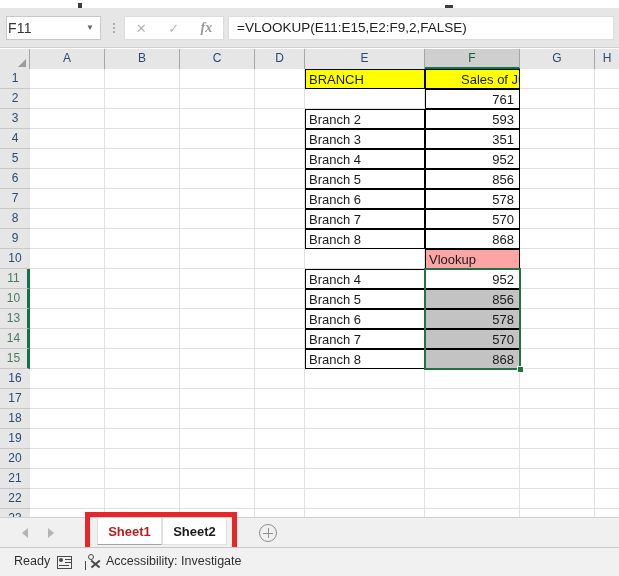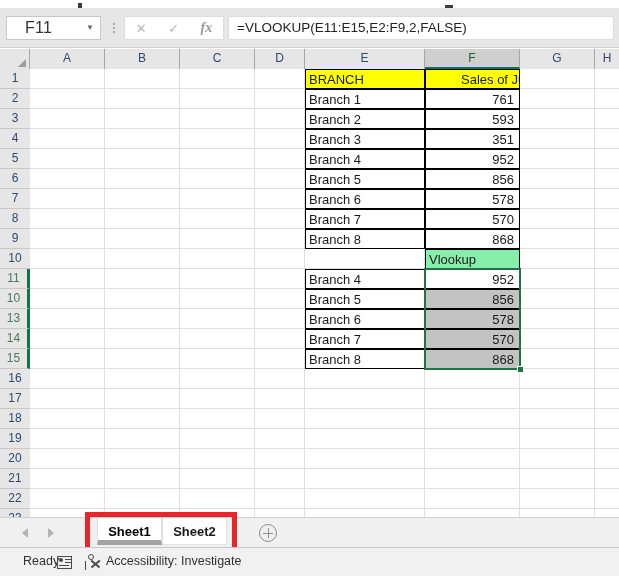--- a/index.html
+++ b/index.html
@@ -27,21 +27,21 @@
     position: absolute; left: 0; top: 8px; width: 619px; height: 40px;
     background: #e6e6e6;
     border-bottom: 1px solid #d0d0d0;
   }
   #name-box {
     position: absolute; left: 6px; top: 8px; width: 95px; height: 24px;
     background: #ffffff; border: 1px solid #c8c8c8;
     display: flex; align-items: center;
   }
   #name-box .nb-text {
-    flex: 1; padding-left: 18px; font-size: 16px; color: #333;
+    flex: 1; padding-left: 1px; font-size: 14px; color: #333;
     font-family: "Liberation Sans", sans-serif; letter-spacing: .2px;
   }
   #name-box .nb-arrow {
     width: 20px; text-align: center; font-size: 8px; color: #666;
     line-height: 22px;
   }
   #nb-dots {
     position: absolute; left: 110px; top: 13px; width: 8px; height: 14px;
     display: flex; flex-direction: column; align-items: center;
     justify-content: space-between; padding: 2px 0;
@@ -109,21 +109,21 @@
   .gl-v { position: absolute; top: 0; width: 1px; height: 448px; background: #e0e0e0; }
 
   .cell {
     position: absolute; height: 20px; line-height: 19px;
     font-size: 13px; color: #1a1a1a; overflow: hidden; white-space: nowrap;
   }
   .cell .inner { padding: 0 3px; height: 20px; line-height: 19px; }
   .cell.right .inner { text-align: right; padding-right: 5px; }
   .cell.bordered { border: 1px solid #000000; }
   .cell.yellow { background: #ffff00; }
-  .cell.blue   { background: #86efac; }
+  .cell.blue   { background: #fca5a5; }
   .cell.graysel { background: #c3c3c3; }
   .cell.whitesel { background: #ffffff; }
 
   
   #sel-outline {
     position: absolute; border: 2px solid #217346; pointer-events: none;
   }
   #fill-handle {
     position: absolute; width: 7px; height: 7px;
     background: #217346; border: 1px solid #ffffff;
@@ -138,21 +138,21 @@
     position: absolute; top: 10px; width: 0; height: 0;
     border-top: 5px solid transparent; border-bottom: 5px solid transparent;
   }
   #nav-prev { left: 22px; border-right: 6px solid #b3b3b3; }
   #nav-next { left: 48px; border-left: 6px solid #b3b3b3; }
   .stab {
     position: absolute; top: 0; height: 27px; line-height: 27px;
     font-size: 13px; font-weight: bold; text-align: center;
     background: #ffffff; border: 1px solid #e1e1e1; border-top: none;
   }
-  .stab.active { color: #000000; border-bottom: 5px solid #a3a3a3; }
+  .stab.active { color: #b91c1c; border-bottom: 1px solid #a3a3a3; }
   .stab.inactive { color: #1a1a1a; background: #ffffff; }
   #add-sheet {
     position: absolute; left: 259px; top: 6px; width: 18px; height: 18px;
     border: 1px solid #8f8f8f; border-radius: 50%;
   }
   #add-sheet:before, #add-sheet:after {
     content: ""; position: absolute; background: #8f8f8f;
   }
   #add-sheet:before { left: 3px; top: 7.5px; width: 10px; height: 1.5px; }
   #add-sheet:after  { top: 3px; left: 7.5px; height: 10px; width: 1.5px; }
@@ -162,21 +162,21 @@
     position: absolute; left: 85px; top: 512px; width: 152px; height: 42px;
     border: 5px solid #e8252a; pointer-events: none;
   }
 
   
   #statusbar {
     position: absolute; left: 0; top: 547px; width: 619px; height: 29px;
     background: #f1f1f1; border-top: 1px solid #c8c8c8;
   }
   #status-ready {
-    position: absolute; left: 23px; top: 6px;
+    position: absolute; left: 14px; top: 6px;
     font-size: 12.5px; color: #303030;
   }
   #a11y-icon {
     position: absolute; left: 57px; top: 8px; width: 15px; height: 13px;
   }
   #a11y-icon .box { position: absolute; inset: 0; border: 1px solid #4a4a4a; }
   #a11y-icon .dot { position: absolute; left: 1.5px; top: 1.5px; width: 4px; height: 4px;
                     border-radius: 50%; background: #4a4a4a; }
   #a11y-icon .ln { position: absolute; right: 1.5px; height: 1px; background: #4a4a4a; width: 6px; }
   #a11y-icon .l1 { top: 3px; } #a11y-icon .l2 { top: 6px; } #a11y-icon .l3 { top: 9px; left: 1.5px; width: 10px; }
@@ -297,23 +297,20 @@
     <div class="gl-v" style="left:149px;"></div>
     <div class="gl-v" style="left:224px;"></div>
     <div class="gl-v" style="left:274px;"></div>
     <div class="gl-v" style="left:394px;"></div>
     <div class="gl-v" style="left:489px;"></div>
     <div class="gl-v" style="left:564px;"></div>
 
     <div class="cell bordered yellow" style="left:275px;top:0px;width:120px;">
       <div class="inner">BRANCH</div>
     </div>
-    <div class="cell bordered" style="left:275px;top:20px;width:120px;">
-      <div class="inner">Branch 1</div>
-      </div>
     <div class="cell bordered" style="left:275px;top:40px;width:120px;">
       <div class="inner">Branch 2</div>
       </div>
     <div class="cell bordered" style="left:275px;top:60px;width:120px;">
       <div class="inner">Branch 3</div>
       </div>
     <div class="cell bordered" style="left:275px;top:80px;width:120px;">
       <div class="inner">Branch 4</div>
       </div>
     <div class="cell bordered" style="left:275px;top:100px;width:120px;">

